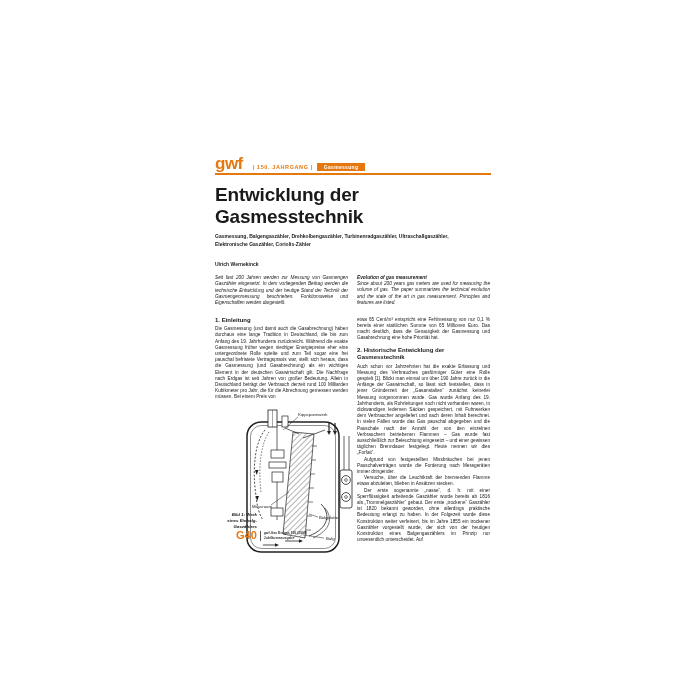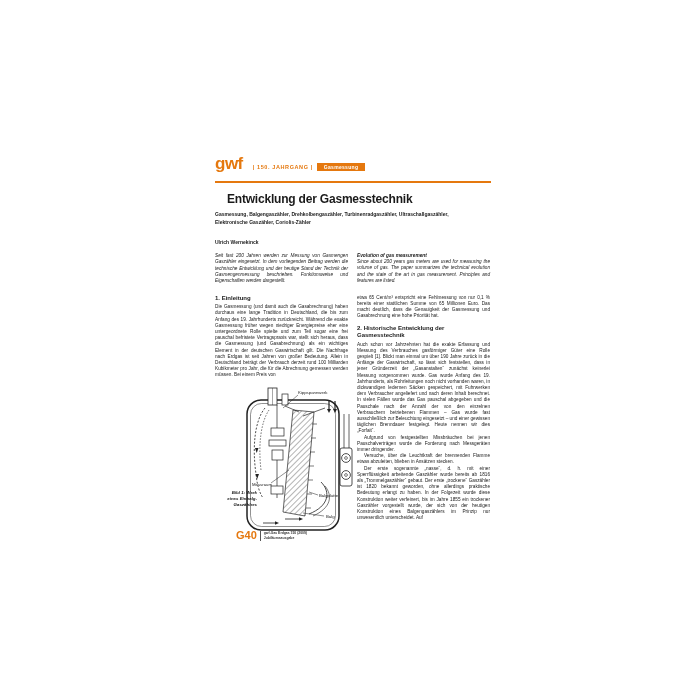--- a/index.html
+++ b/index.html
@@ -1,27 +1,27 @@
 <!DOCTYPE html>
 <html lang="de"><head>
 <meta charset="utf-8">
 <style>
   html,body{margin:0;padding:0;background:#ffffff;}
   .sheet{position:relative;width:700px;height:700px;background:#ffffff;overflow:hidden;
          font-family:"Liberation Sans",sans-serif;color:#1a1a1a;}
   .content{position:absolute;left:215px;top:157px;width:276px;}
 
   
-  .journal-header{display:flex;align-items:flex-end;border-bottom:2px solid #e5780e;padding-bottom:10px;}
+  .journal-header{display:flex;align-items:flex-end;border-bottom:2px solid #e5780e;padding-bottom:2px;}
   .logo{font-size:17px;font-weight:bold;color:#e5780e;letter-spacing:-0.5px;line-height:14px;}
   .volume{font-size:5.5px;font-weight:bold;color:#e5780e;letter-spacing:0.6px;margin-left:10px;margin-bottom:1px;}
   .badge{background:#e5780e;color:#ffffff;font-size:5px;font-weight:bold;padding:1.5px 7px 1px 7px;
          margin-left:4px;margin-bottom:0px;letter-spacing:0.3px;}
 
-  .article-title{font-size:12px;font-weight:bold;margin:9px 0 0 12px;letter-spacing:-0.2px;}
+  .article-title{font-size:19px;font-weight:bold;margin:9px 0 0 0;letter-spacing:-0.2px;}
   .keywords{font-size:5px;font-weight:bold;margin-top:5px;line-height:1.5;width:250px;}
   .author{font-size:5px;font-weight:bold;margin-top:13px;}
 
   .two-col{display:flex;gap:9px;}
   .col{width:133px;}
 
   .abstract-row{margin-top:8px;}
   .abstract{font-size:4.7px;line-height:1.35;font-style:italic;text-align:justify;}
   .abstract-en-title{font-size:4.8px;font-weight:bold;font-style:italic;margin-bottom:1px;}
 

